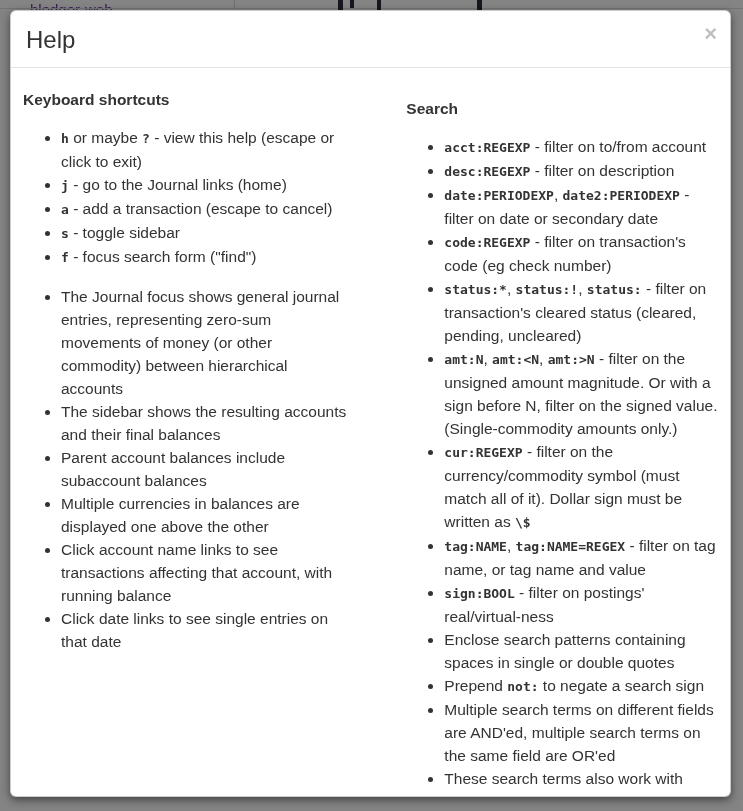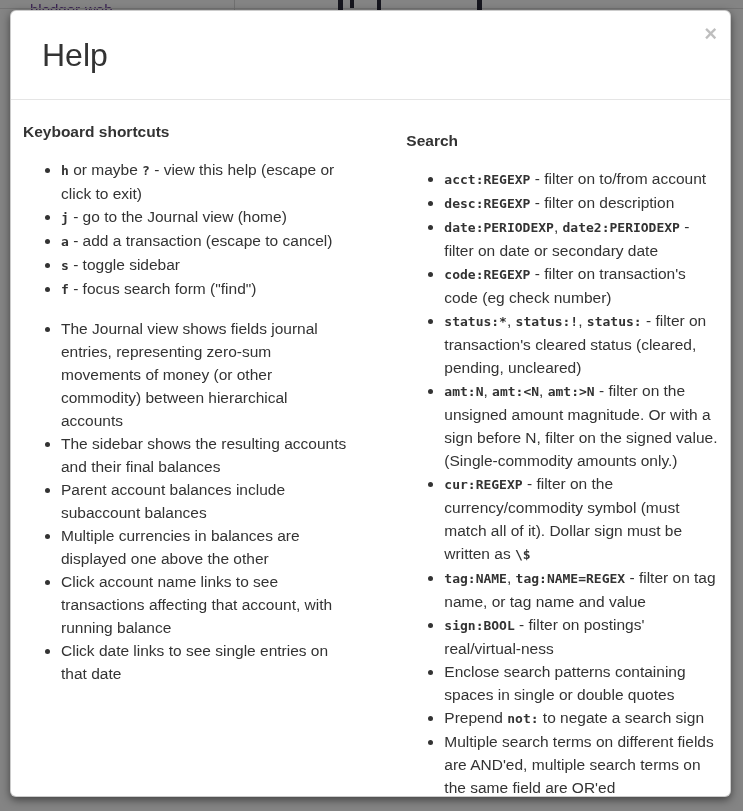--- a/index.html
+++ b/index.html
@@ -36,22 +36,22 @@
     border-radius: 6px;
     box-shadow: 0 3px 9px rgba(0,0,0,.5);
     overflow: hidden;
   }
   .modal-header {
     position: relative;
     padding: 14px 15px 13px 15px;
     border-bottom: 1px solid #e5e5e5;
   }
   .modal-title {
-    margin: 16px;
-    font-size: 32px; font-weight: normal; line-height: 29px;
+    margin: 0;
+    font-size: 24px; font-weight: normal; line-height: 29px;
     color: #333;
   }
   .close-btn {
     position: absolute; top: 12px; right: 13px;
     background: none; border: 0; padding: 0; cursor: pointer;
     font-family: "Liberation Sans", sans-serif;
     font-size: 22px; font-weight: bold; line-height: 1;
     color: #000; opacity: .25;
   }
   .modal-body {
@@ -101,27 +101,27 @@
 <div class="modal">
   <div class="modal-header">
     <h3 class="modal-title">Help</h3>
     <button class="close-btn">×</button>
   </div>
   <div class="modal-body">
     <div class="col col-left">
       <h4 class="section-heading">Keyboard shortcuts</h4>
       <ul class="help-list">
           <li><span class="code">h</span><span> or maybe </span><span class="code">?</span><span> - view this help (escape or click to exit)</span></li>
-          <li><span class="code">j</span><span> - go to the Journal view (home)</span></li>
+          <li><span class="code">j</span><span> - go to the Journal links (home)</span></li>
           <li><span class="code">a</span><span> - add a transaction (escape to cancel)</span></li>
           <li><span class="code">s</span><span> - toggle sidebar</span></li>
           <li><span class="code">f</span><span> - focus search form ("find")</span></li>
         </ul>
       <ul class="help-list">
-          <li><span>The Journal view shows fields journal entries, representing zero-sum movements of money (or other commodity) between hierarchical accounts</span></li>
+          <li><span>The Journal focus shows general journal entries, representing zero-sum movements of money (or other commodity) between hierarchical accounts</span></li>
           <li><span>The sidebar shows the resulting accounts and their final balances</span></li>
           <li><span>Parent account balances include subaccount balances</span></li>
           <li><span>Multiple currencies in balances are displayed one above the other</span></li>
           <li><span>Click account name links to see transactions affecting that account, with running balance</span></li>
           <li><span>Click date links to see single entries on that date</span></li>
         </ul>
     </div>
     <div class="col col-right">
       <h4 class="section-heading">Search</h4>
       <ul class="help-list">

